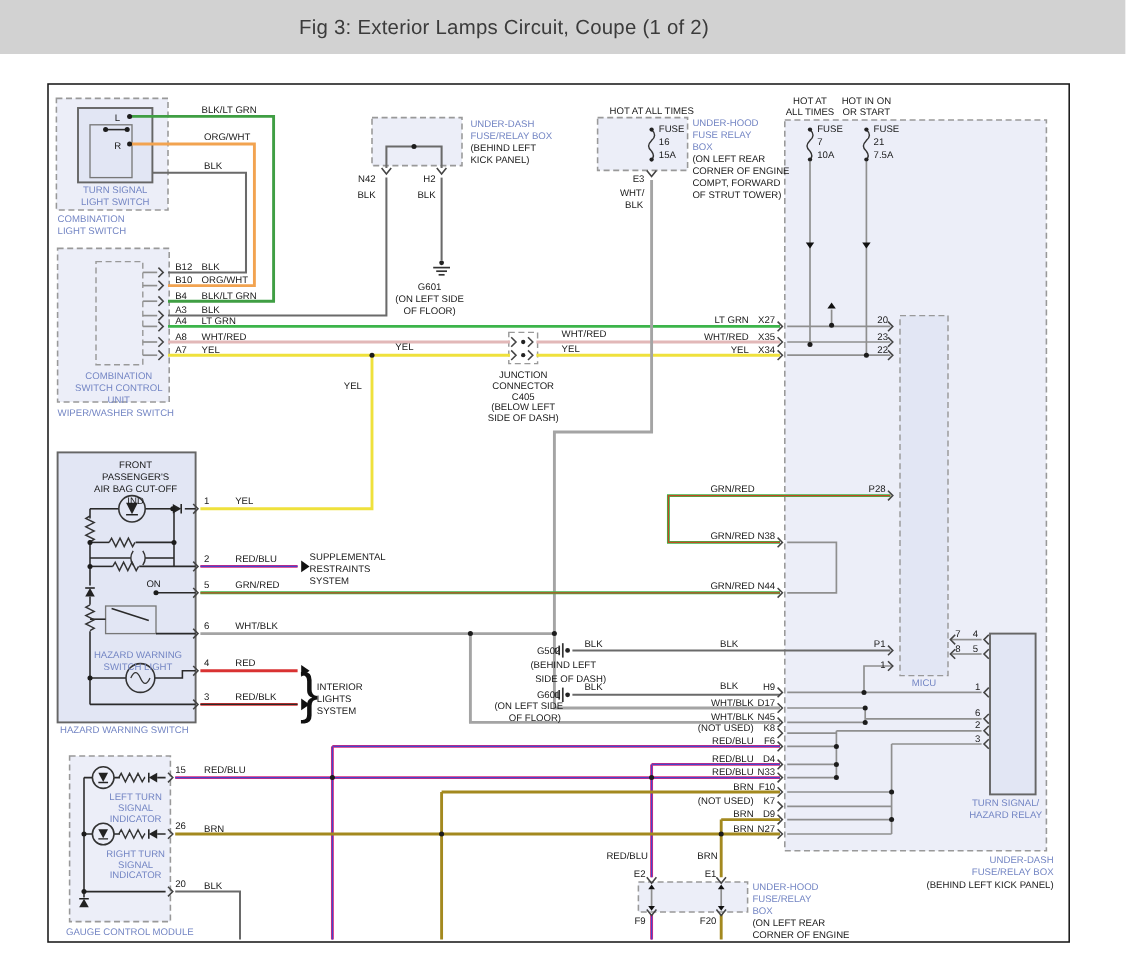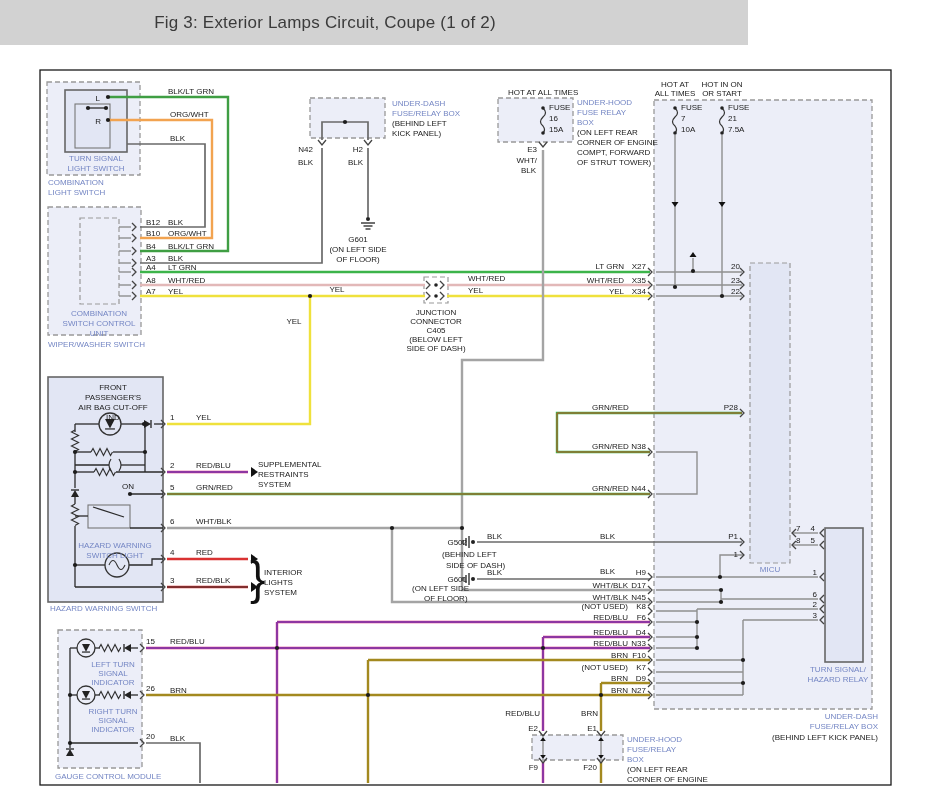--- a/index.html
+++ b/index.html
@@ -1,18 +1,18 @@
 <!DOCTYPE html>
 <html><head>
 <meta charset="utf-8">
 <style>
   html,body{margin:0;padding:0;background:#fff;}
   body{width:938px;height:806px;position:relative;overflow:hidden;
        font-family:"Liberation Sans", sans-serif;}
-  .titlebar{position:absolute;left:0;top:0;width:748px;height:45px;background:#d2d2d2;
+  .titlebar{position:absolute;left:0;top:0;width:938px;height:45px;background:#d2d2d2;
             display:flex;align-items:center;justify-content:center;padding-right:98px;box-sizing:border-box;}
   .titlebar span{font-size:17px;color:#3b3b3b;letter-spacing:.2px;}
   #diagram{position:absolute;left:0;top:0;width:938px;height:806px;}
   svg text{font-family:"Liberation Sans", sans-serif;}
 </style>
 </head>
 <body>
 
 <div class="titlebar">
   <span>Fig 3: Exterior Lamps Circuit, Coupe (1 of 2)</span>

